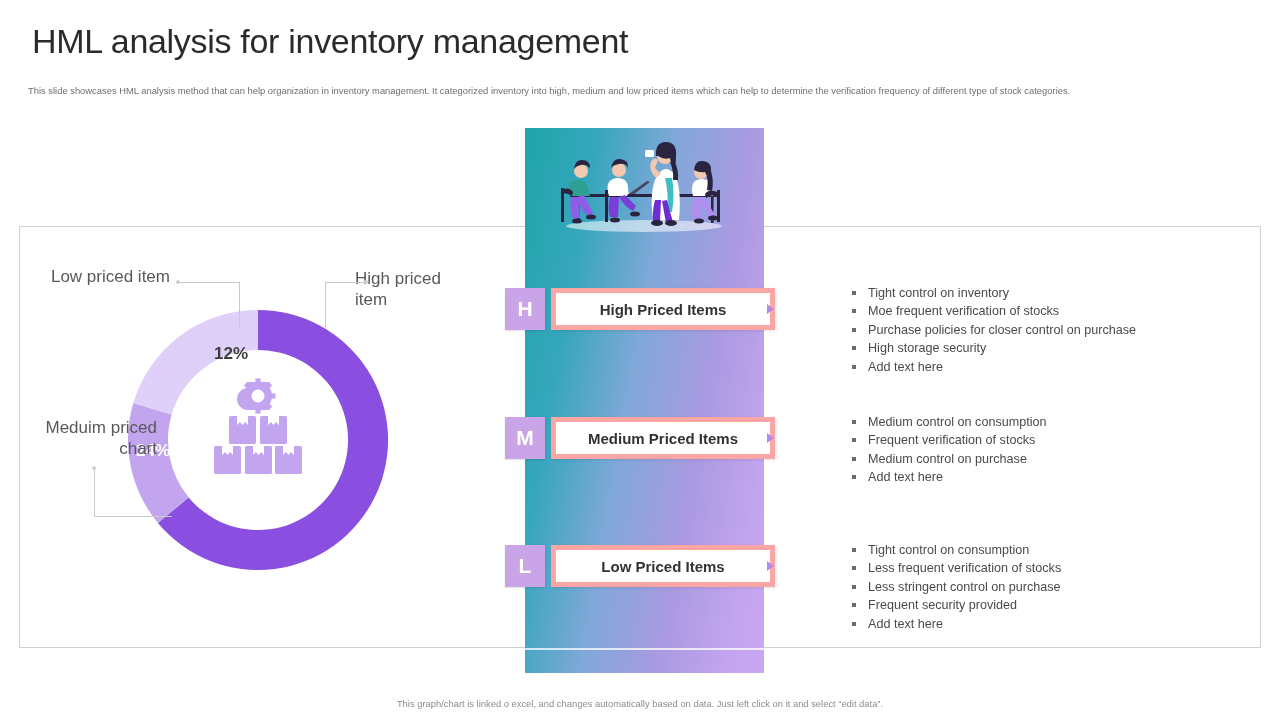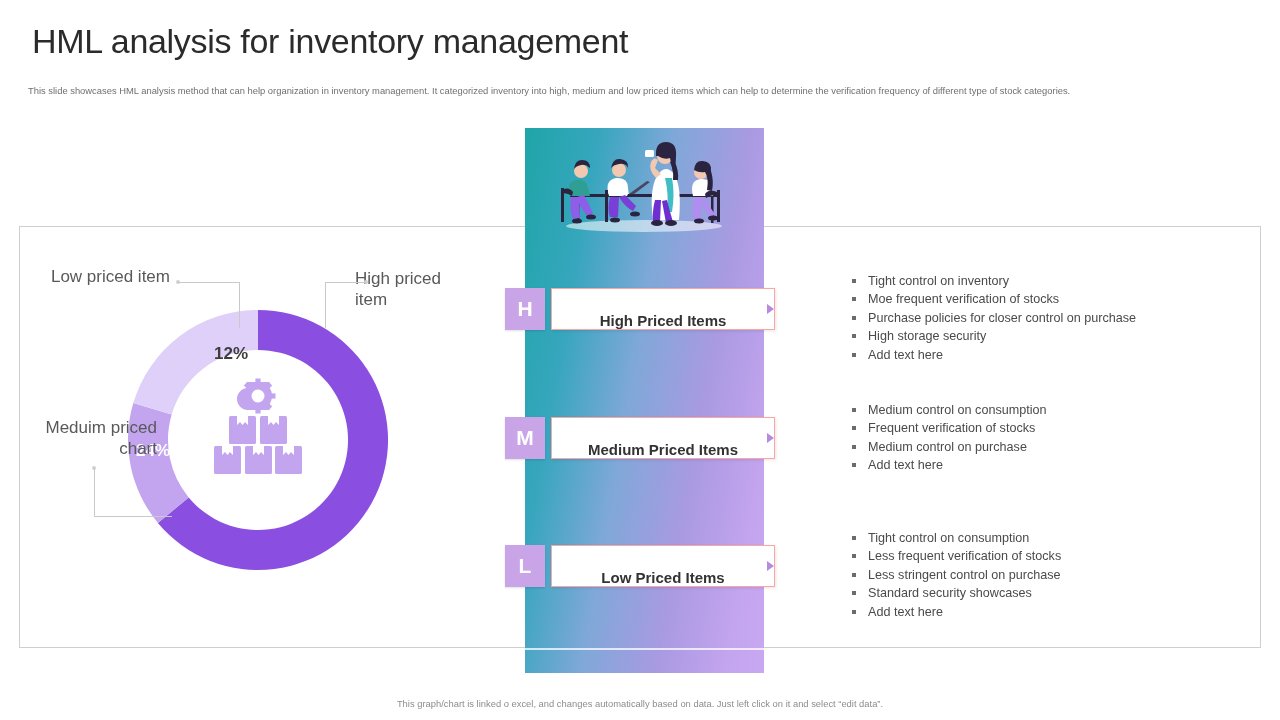--- a/index.html
+++ b/index.html
@@ -70,35 +70,35 @@
     position: absolute; left: 0; top: 0;
     width: 40px; height: 42px;
     background: #c9a5e8; color: #ffffff;
     font-size: 21px; font-weight: 700;
     display: flex; align-items: center; justify-content: center;
     box-shadow: 0 1px 2px rgba(0,0,0,.13);
   }
   .card {
     position: absolute; left: 46px; top: 0;
     width: 224px; height: 42px;
-    background: #ffffff; border: 1px solid #fca5a5;
-    display: flex; align-items: flex-end; justify-content: center;
+    background: #ffffff; border: 5px solid #fca5a5;
+    display: flex; align-items: center; justify-content: center;
     box-shadow: 1px 1px 3px rgba(0,0,0,.10);
   }
   .card span { font-size: 15px; font-weight: 700; color: #333333; }
   .arrow {
     position: absolute; left: 262px; top: 16px;
     width: 0; height: 0;
     border-top: 5px solid transparent;
     border-bottom: 5px solid transparent;
     border-left: 7px solid #b68ae0;
   }
 
   
-  .bullets { position: absolute; left: 852px; width: 380px; }
+  .bullets { position: absolute; left: 852px; width: 380px; margin-top: 12px; }
   .bul-1 { top: 272px; }
   .bul-2 { top: 401px; }
   .bul-3 { top: 529px; }
   .bullets li {
     list-style: none; position: relative;
     font-size: 12.6px; line-height: 18.4px; color: #4a4a4a;
     padding-left: 16px;
   }
   .bullets li::before {
     content: ""; position: absolute; left: 0; top: 7px;
@@ -281,19 +281,19 @@
     <li>Medium control on consumption</li>
     <li>Frequent verification of stocks</li>
     <li>Medium control on purchase</li>
     <li>Add text here</li>
   </ul>
 
   <ul class="bullets bul-3">
     <li>Tight control on consumption</li>
     <li>Less frequent verification of stocks</li>
     <li>Less stringent control on purchase</li>
-    <li>Standard security showcases</li>
+    <li>Frequent security provided</li>
     <li>Add text here</li>
   </ul>
 
   <div class="footer">This graph/chart is linked o excel, and changes automatically based on data. Just left click on it and select “edit data”.</div>
 
 </div>
 
 </body></html>

